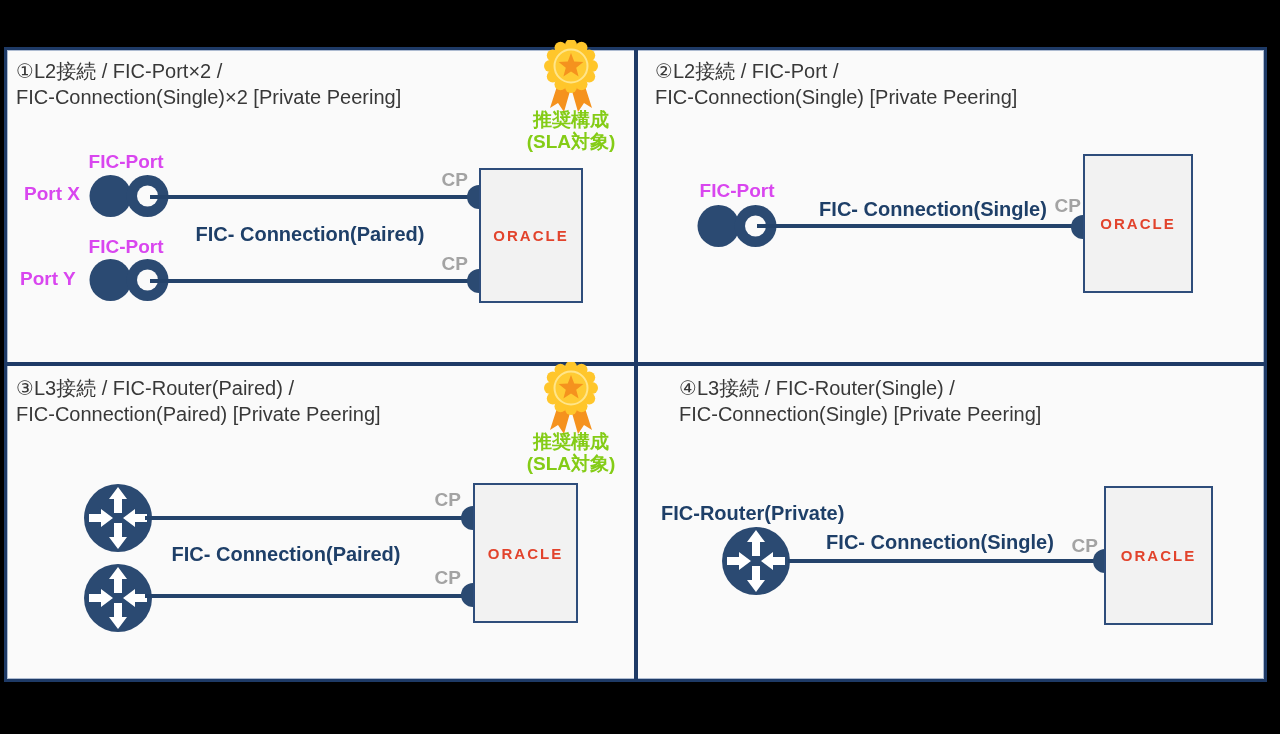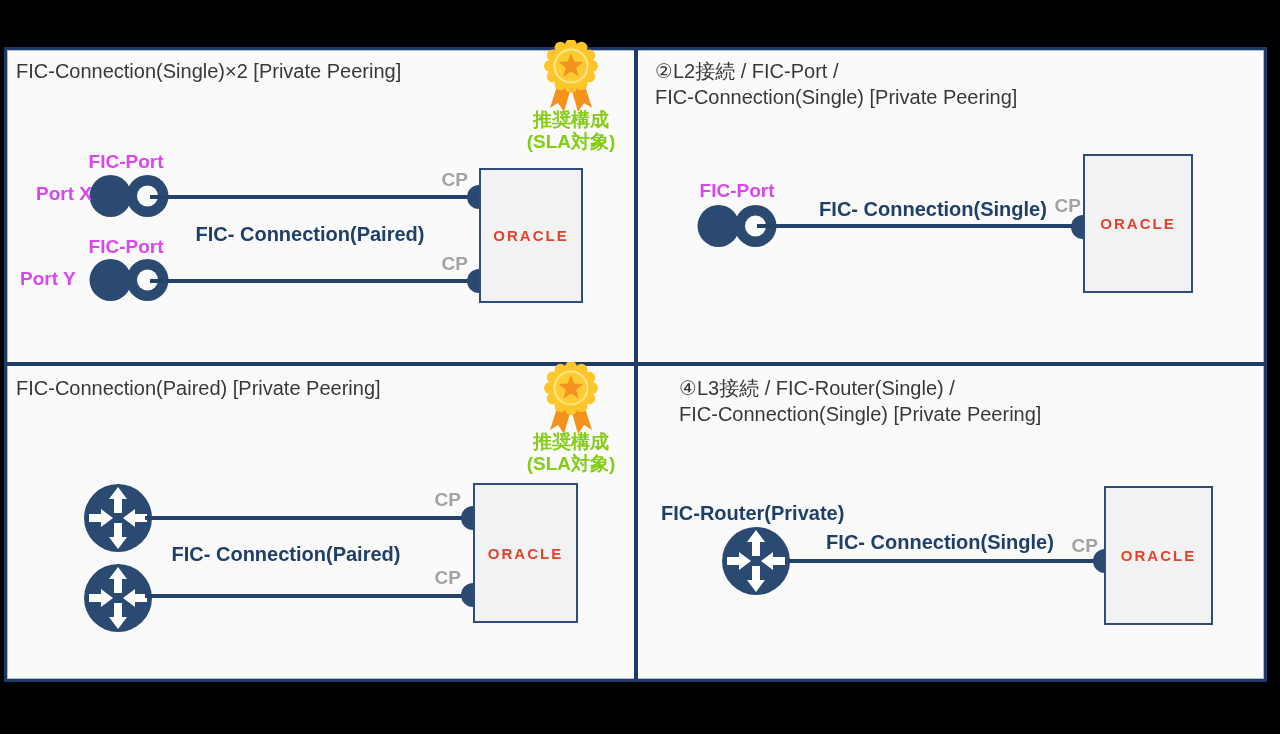--- a/index.html
+++ b/index.html
@@ -66,34 +66,35 @@
   </defs>
 </svg>
 
 <div id="stage">
   <div class="frame">
     <div class="divider-v"></div>
     <div class="divider-h"></div>
   </div>
 
   <div class="abs title" style="left:16px;top:58px;width:500px;">
+    <div>①L2接続 / FIC-Port×2 /</div>
     <div>FIC-Connection(Single)×2 [Private Peering]</div>
   </div>
 
   <svg class="abs" style="left:531px;top:40px" width="80" height="74" viewBox="0 0 80 74">
       <use href="#medal-shape"></use>
     </svg>
   <div class="badge-text" style="left:491px;top:109px;">推奨構成</div>
   <div class="badge-text" style="left:491px;top:131px;">(SLA対象)</div>
 
   <div class="abs navy-label center" style="left:66px;top:151px;width:120px;">FIC-Port</div>
   <svg class="abs" style="left:89px;top:174px" width="80" height="44" viewBox="0 0 80 44">
       <use href="#fic-port-shape"></use>
     </svg>
-  <div class="abs navy-label" style="left:36px;top:183px;width:70px;">Port X</div>
+  <div class="abs navy-label" style="left:24px;top:183px;width:70px;">Port X</div>
   <div class="line" style="left:150px;top:195px;width:330px;"></div>
   <div class="abs cp-label" style="left:428px;top:169px;">CP</div>
   <div class="cp-dot" style="left:467px;top:185px;"></div>
 
   <div class="abs navy-label center" style="left:66px;top:236px;width:120px;">FIC-Port</div>
   <svg class="abs" style="left:89px;top:258px" width="80" height="44" viewBox="0 0 80 44">
       <use href="#fic-port-shape"></use>
     </svg>
   <div class="abs navy-label" style="left:20px;top:268px;width:70px;">Port Y</div>
   <div class="line" style="left:150px;top:279px;width:330px;"></div>
@@ -117,20 +118,21 @@
     </svg>
   <div class="line" style="left:757px;top:224px;width:326px;"></div>
   <div class="abs conn-label" style="left:783px;top:198px;width:300px;">FIC- Connection(Single)</div>
   <div class="abs cp-label" style="left:1041px;top:195px;">CP</div>
   <div class="cp-dot" style="left:1071px;top:215px;"></div>
   <div class="oracle-box" style="left:1083px;top:154px;width:110px;height:139px;">
     <span class="oracle-text">ORACLE</span>
   </div>
 
   <div class="abs title" style="left:16px;top:375px;width:500px;">
+    <div>③L3接続 / FIC-Router(Paired) /</div>
     <div>FIC-Connection(Paired) [Private Peering]</div>
   </div>
 
   <svg class="abs" style="left:531px;top:362px" width="80" height="74" viewBox="0 0 80 74">
       <use href="#medal-shape"></use>
     </svg>
   <div class="badge-text" style="left:491px;top:431px;">推奨構成</div>
   <div class="badge-text" style="left:491px;top:453px;">(SLA対象)</div>
 
   <svg class="abs" style="left:83px;top:483px" width="70" height="70" viewBox="0 0 70 70">

